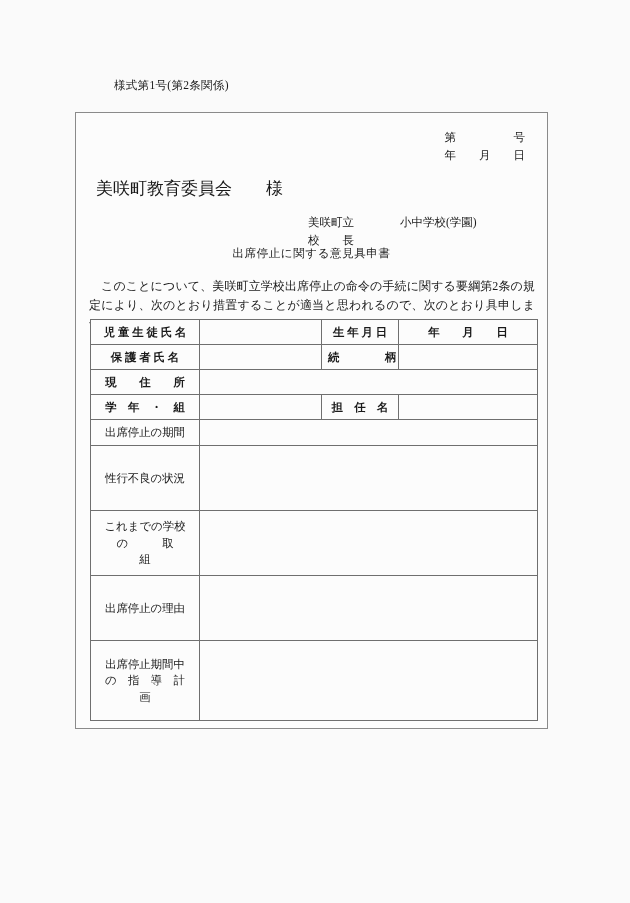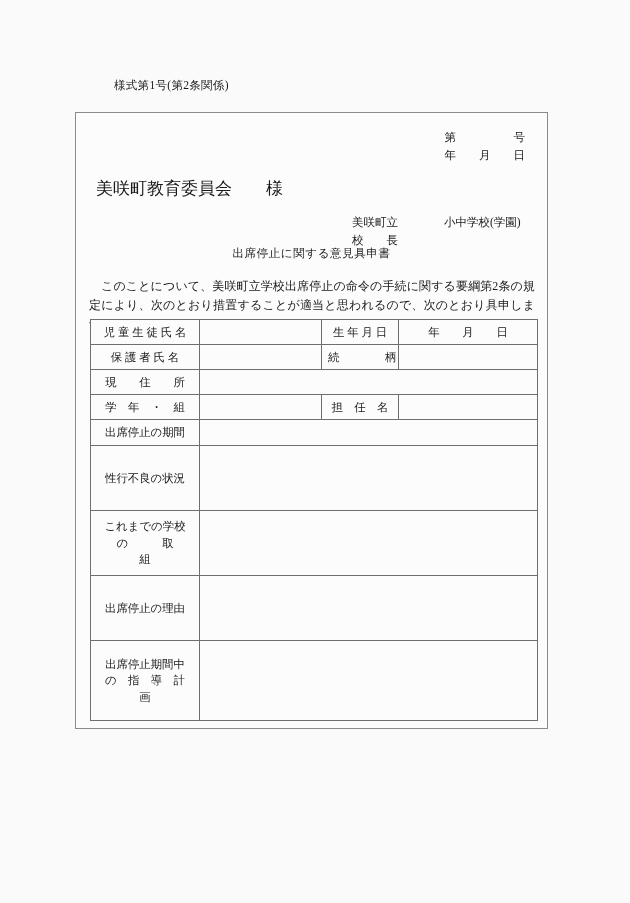--- a/index.html
+++ b/index.html
@@ -72,21 +72,20 @@
     white-space: pre;
   }
 
   
   .sender {
     position: absolute;
     left: 232px;
     top: 100px;
     font-size: 11.5px;
     line-height: 1.6;
-    margin-left: 44px;
   }
   .sender-line { white-space: pre; display: block; }
 
   
   .doc-title {
     position: absolute;
     left: 0;
     right: 0;
     top: 133px;
     text-align: center;
@@ -143,21 +142,21 @@
   }
   td.sub-value-cell {
     width: 126px;
     text-align: center;
   }
   td.date-cell {
     text-align: center;
     white-space: pre;
   }
 
-  .r-small { height: 25px; }
+  .r-small { height: 25px; font-weight: bold; }
   .r-med   { height: 26px; }
   .r-big   { height: 65px; }
   .r-last  { height: 80px; margin-left: 33px; }
 </style>
 </head>
 <body>
 
 <div class="page">
 
   <div class="form-code">様式第1号(第2条関係)</div>

